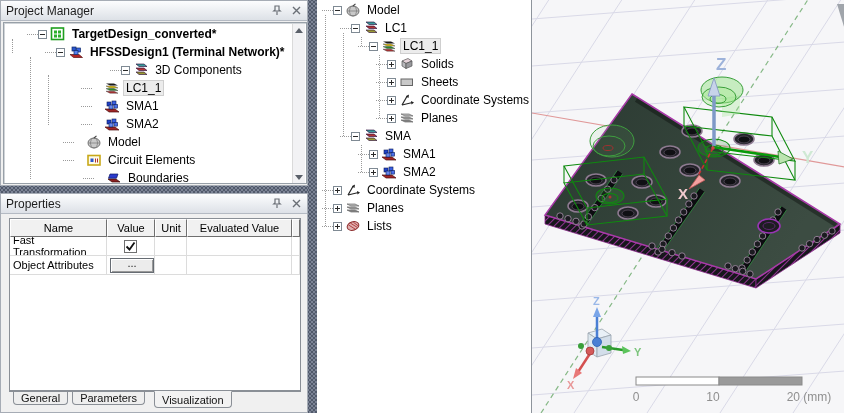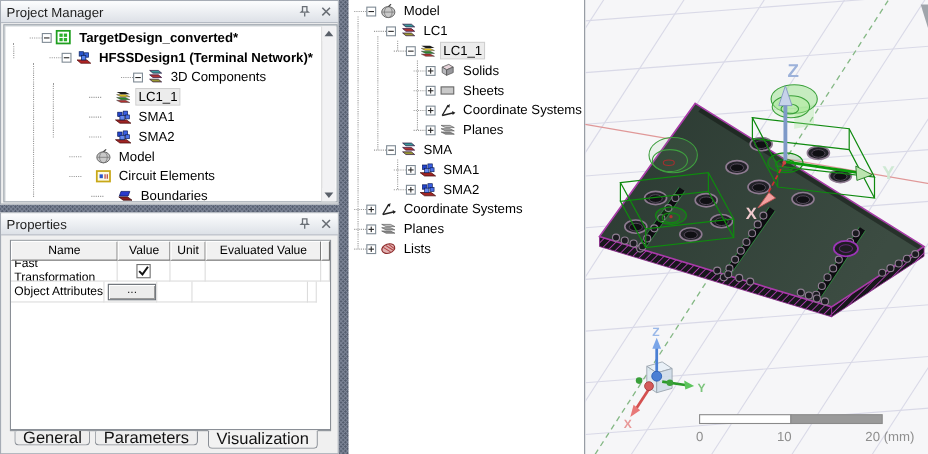--- a/index.html
+++ b/index.html
@@ -63,21 +63,21 @@
   .dots-btn {
     width:44px; height:15px; margin-left:3px; background:#ececec; border:1px solid #666c73;
     box-shadow:inset 1px 1px 0 #ffffff, inset -1px -1px 0 #9a9a9a;
     font-size:11px; line-height:9px; text-align:center; color:#222; cursor:default;
   }
   
   #prop-tabs { position:absolute; left:8px; top:197px; width:292px; height:20px; border-top:1px solid #8a8f96; display:flex; align-items:flex-start; }
   .tab {
     margin-left:4px; height:13px; padding:0 7px; background:#eeeeee;
     border:1px solid #8a8f96; border-top:none; border-radius:0 0 4px 4px;
-    font-size:15px; display:flex; align-items:center; color:#111; position:relative; top:0;
+    font-size:11px; display:flex; align-items:center; color:#111; position:relative; top:0;
   }
   .tab.active { height:17px; background:#f2f2f2; top:-1px; margin-left:9px; z-index:2; border-top:1px solid #f2f2f2; }
   
   #viewport { position:absolute; left:531px; top:0; width:313px; height:413px; background:#f6f6f8; border-left:1px solid #8e949c; }
   #viewport svg { display:block; }
   text { font-family:"Liberation Sans", sans-serif; }
 </style>
 </head>
 <body>
 <div id="app">
@@ -265,21 +265,21 @@
                 <svg width="11" height="11" viewBox="0 0 11 11">
                   <polyline points="1.5,5.5 4.5,8.5 9.5,1.5" fill="none" stroke="#111" stroke-width="1.8"></polyline>
                 </svg>
               </span>
             </div>
             <div class="bcell" style="width: 32px;"></div>
             <div class="bcell" style="width: 105px;"></div>
             <div class="bcell" style="width: 8px;"></div>
           </div>
           <div class="brow">
-            <div class="bcell name" style="width: 85px;">Object Attributes</div>
+            <div class="bcell name" style="width: 97px;">Object Attributes</div>
             <div class="bcell" style="width: 48px; justify-content: flex-start;">
               <span class="dots-btn">...</span>
             </div>
             <div class="bcell" style="width: 32px;"></div>
             <div class="bcell" style="width: 105px;"></div>
             <div class="bcell" style="width: 8px;"></div>
           </div>
         </div>
     </div>
     <div id="prop-tabs">

